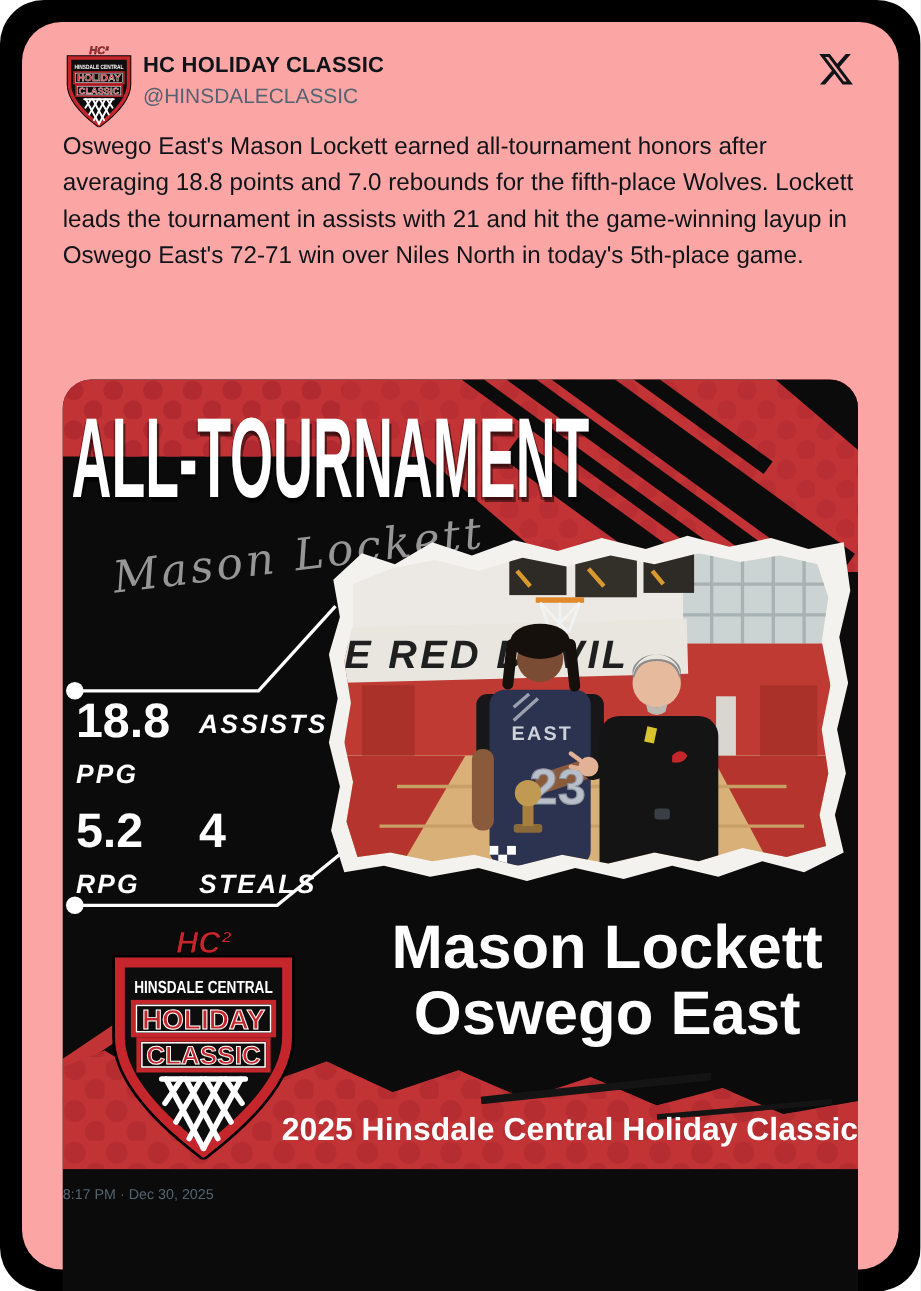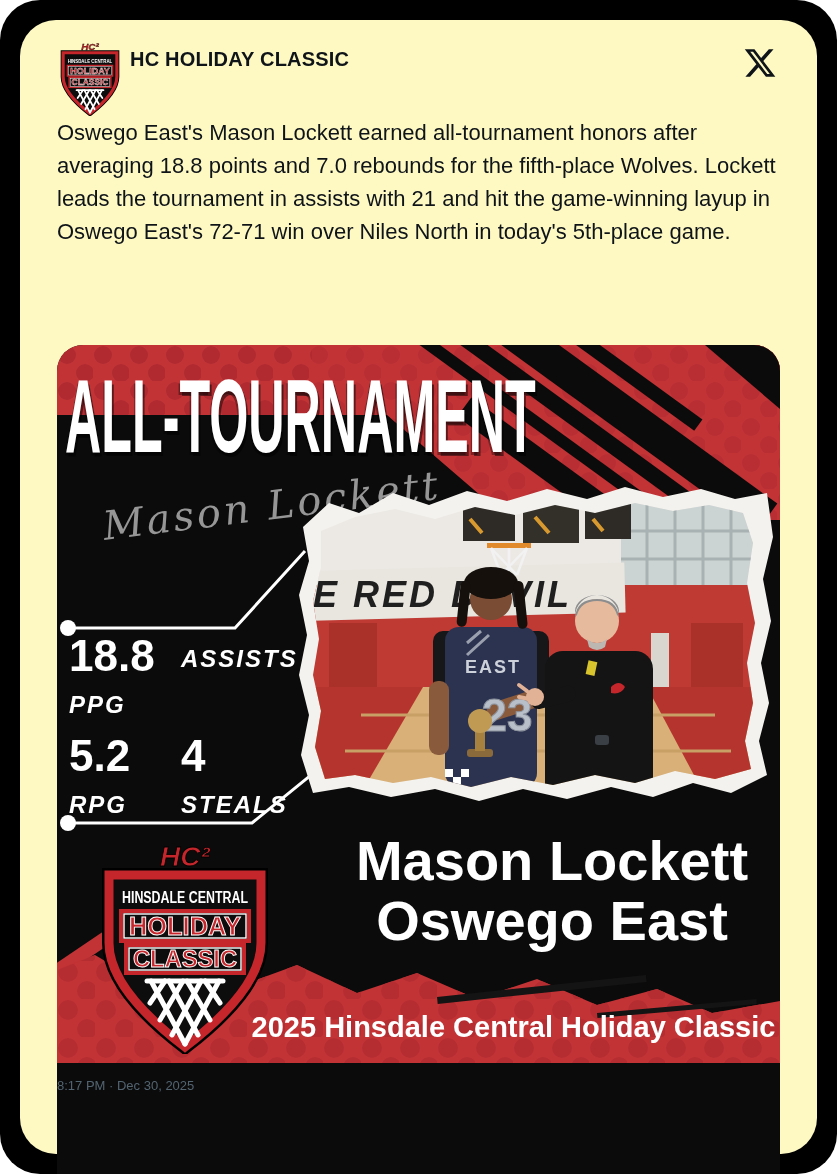--- a/index.html
+++ b/index.html
@@ -1,19 +1,19 @@
 <!DOCTYPE html>
 <html><head>
 <meta charset="utf-8">
 <style>
   html,body{margin:0;padding:0;background:#fff;}
   .stage{position:relative;width:837px;height:1174px;background:#fff;overflow:hidden;
          font-family:"Liberation Sans",sans-serif;}
   .backdrop{position:absolute;inset:0;background:#000;border-radius:40px;}
-  .card{position:absolute;left:20px;top:20px;width:797px;height:1134px;background:#fef9c3;border-radius:36px;}
+  .card{position:absolute;left:20px;top:20px;width:797px;height:1134px;background:#fca5a5;border-radius:36px;}
 
   
   .avatar{position:absolute;left:37px;top:20px;width:66px;height:76px;}
   .acct-name{position:absolute;left:110px;top:28px;font-size:20px;font-weight:bold;color:#0f1419;letter-spacing:.2px;}
   .acct-handle{position:absolute;left:110px;top:58px;font-size:19px;color:#536471;}
   .x-logo{position:absolute;left:723px;top:26px;width:34px;height:34px;color:#0f1419;}
 
   
   .tweet-text{position:absolute;left:37px;top:96px;width:726px;font-size:22px;line-height:33px;color:#0f1419;}
 
@@ -32,21 +32,21 @@
   .connectors{position:absolute;left:0;top:0;z-index:2;}
   .stats{position:absolute;left:12px;top:288px;z-index:2;display:grid;
          grid-template-columns:112px 138px;row-gap:18px;column-gap:0;}
   .stat{text-align:left;color:#fff;}
   .stat .v{font-size:44px;font-weight:bold;line-height:46px;}
   .stat .l{font-size:24px;font-weight:bold;letter-spacing:2px;line-height:20px;margin-top:16px;font-style:italic;}
   .photo{position:absolute;left:238px;top:138px;z-index:3;}
   .g-names{position:absolute;left:270px;top:486px;width:450px;z-index:2;text-align:center;
            color:#fff;font-weight:bold;font-size:56px;line-height:60px;white-space:nowrap;}
   .logo-big{position:absolute;left:42px;top:494px;width:172px;height:215px;z-index:4;}
-  .g-footer{position:absolute;left:190px;top:666px;width:533px;z-index:4;text-align:center;
+  .g-footer{position:absolute;left:190px;top:666px;width:533px;z-index:4;text-align:right;
             color:#fff;font-weight:bold;font-size:29px;white-space:nowrap;}
 
   .timestamp{position:absolute;left:37px;top:1058px;font-size:13px;color:#536471;}
 </style>
 </head>
 <body>
 
 <div class="stage">
   <div class="backdrop"></div>
 
@@ -79,20 +79,21 @@
         </symbol>
       </defs>
     </svg>
 
     <div class="avatar">
       <svg width="66" height="76" viewBox="0 0 172 215">
         <use href="#hc-logo"></use>
       </svg>
     </div>
     <div class="acct-name">HC HOLIDAY CLASSIC</div>
+    <div class="acct-handle">@HINSDALECLASSIC</div>
     <div class="x-logo">
       <svg viewBox="0 0 24 24" width="34" height="34" fill="#0f1419">
         <path d="M18.244 2.25h3.308l-7.227 8.26 8.502 11.24H16.17l-5.214-6.817L4.99 21.75H1.68l7.73-8.835L1.254 2.25H8.08l4.713 6.231 5.451-6.231zm-1.161 17.52h1.833L7.084 4.126H5.117l11.966 15.644z"></path>
       </svg>
     </div>
 
     <div class="tweet-text">Oswego East's Mason Lockett earned all-tournament honors after averaging 18.8 points and 7.0 rebounds for the fifth-place Wolves. Lockett leads the tournament in assists with 21 and hit the game-winning layup in Oswego East's 72-71 win over Niles North in today's 5th-place game.</div>
 
     <div class="graphic">
 

